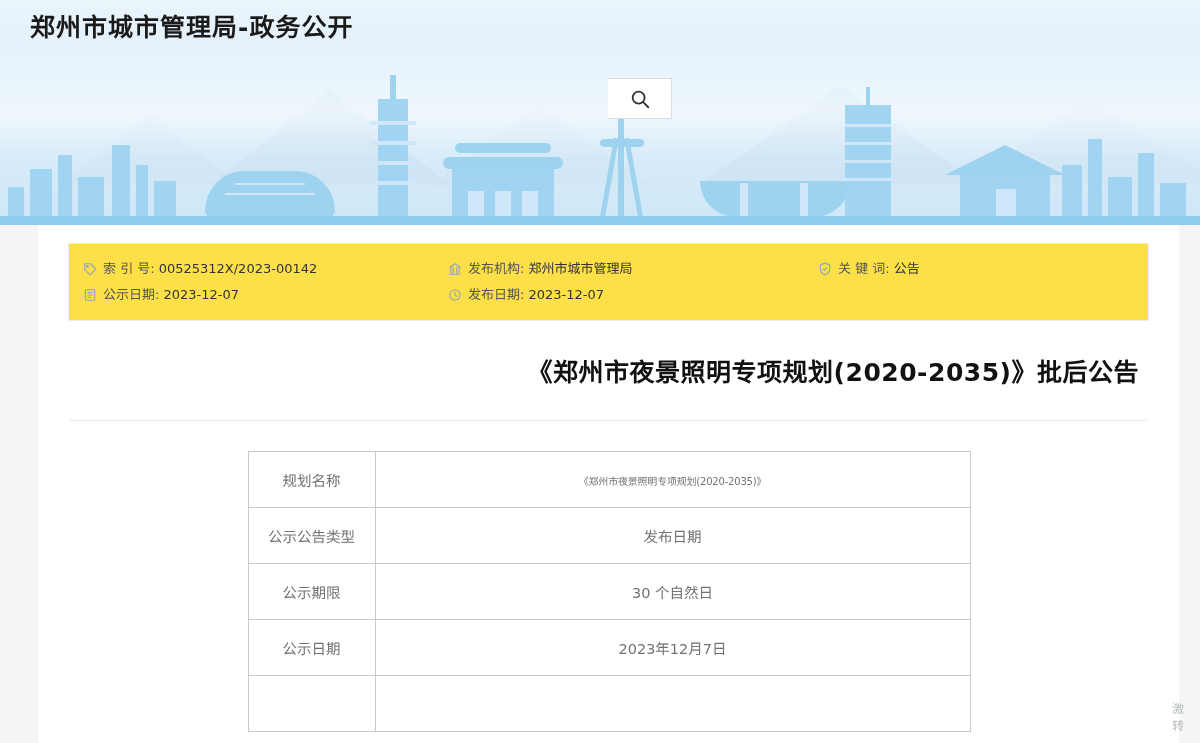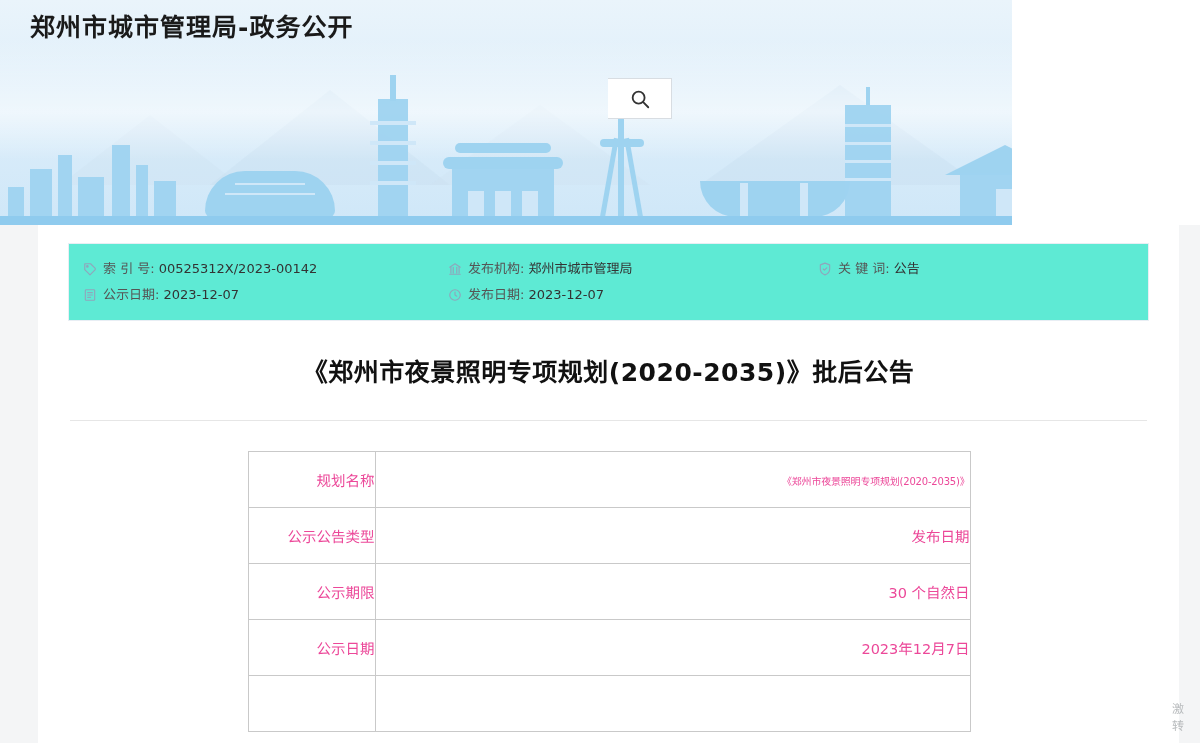--- a/index.html
+++ b/index.html
@@ -8,21 +8,21 @@
     margin: 0; padding: 0;
     width: 1200px; height: 743px;
     overflow: hidden;
     background: #ffffff;
     font-family: "DejaVu Sans", "Liberation Sans", sans-serif;
   }
 
   
   .banner {
     position: relative;
-    width: 1012px;
+    width: 1200px;
     height: 225px;
     background: linear-gradient(180deg, #eaf4fb 0%, #ddeefa 45%, #cfe7f8 100%);
     overflow: hidden;
   }
   .banner-haze {
     position: absolute; left: 0; top: 40px; width: 1200px; height: 120px;
     background: linear-gradient(180deg, rgba(255,255,255,0.0) 0%, rgba(255,255,255,0.55) 60%, rgba(255,255,255,0.0) 100%);
     pointer-events: none;
   }
   .site-title {
@@ -100,21 +100,21 @@
     position: absolute;
     left: 38px; top: 0;
     width: 1141px;
     min-height: 520px;
     background: #ffffff;
   }
 
   
   .meta {
     margin: 18px 30px 0 30px;
-    background: #5eead4;
+    background: #fde047;
     border: 1px solid #e8eef4;
     padding: 12px 14px 12px 14px;
     display: flex;
     flex-wrap: wrap;
     font-size: 13px;
     color: #4a4a4a;
   }
   .meta-item {
     display: flex;
     align-items: center;
@@ -131,21 +131,21 @@
     flex: 0 0 14px;
     color: #8fa6bb;
   }
   .meta-ico svg { display:block; }
   .meta-label { color: #555; }
   .meta-value { color: #333; margin-left: 4px; }
 
   
   .doc-title {
     margin: 34px 40px 0 40px;
-    text-align: center;
+    text-align: right;
     font-size: 25px;
     font-weight: bold;
     color: #111;
     line-height: 1.4;
     letter-spacing: 0.5px;
   }
   .title-rule {
     margin: 30px 32px 0 32px;
     border-top: 1px solid #e6e6e6;
   }
@@ -154,22 +154,22 @@
   .tbl-wrap { margin: 30px auto 0 auto; width: 722px; }
   table.doc-table {
     border-collapse: collapse;
     width: 722px;
     table-layout: fixed;
   }
   table.doc-table td {
     border: 1px solid #c9c9c9;
     height: 56px;
     font-size: 14.5px;
-    color: #ec4899;
-    text-align: right;
+    color: #737373;
+    text-align: center;
     vertical-align: middle;
     padding: 6px 0;
   }
   td.lbl { width: 127px; }
   td.val { width: 595px; }
   td.val .small { font-size: 10px; letter-spacing: -0.2px; }
 
   
   .activate {
     position: absolute;

